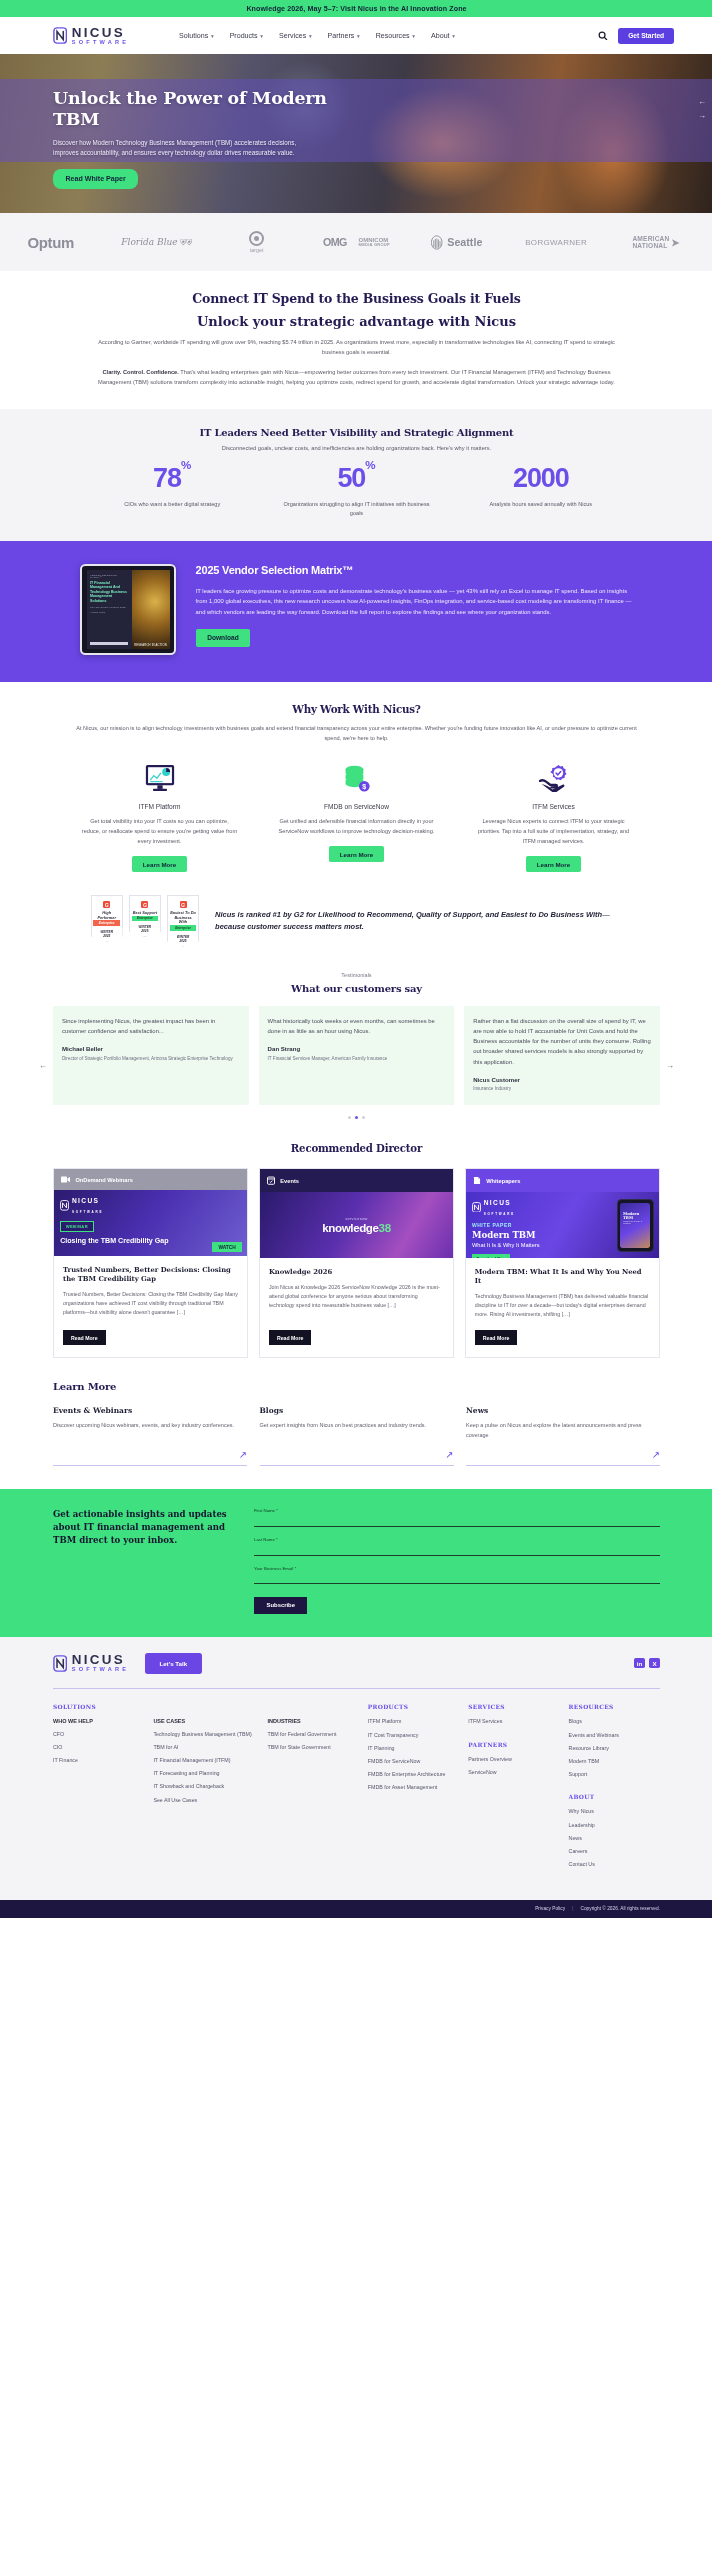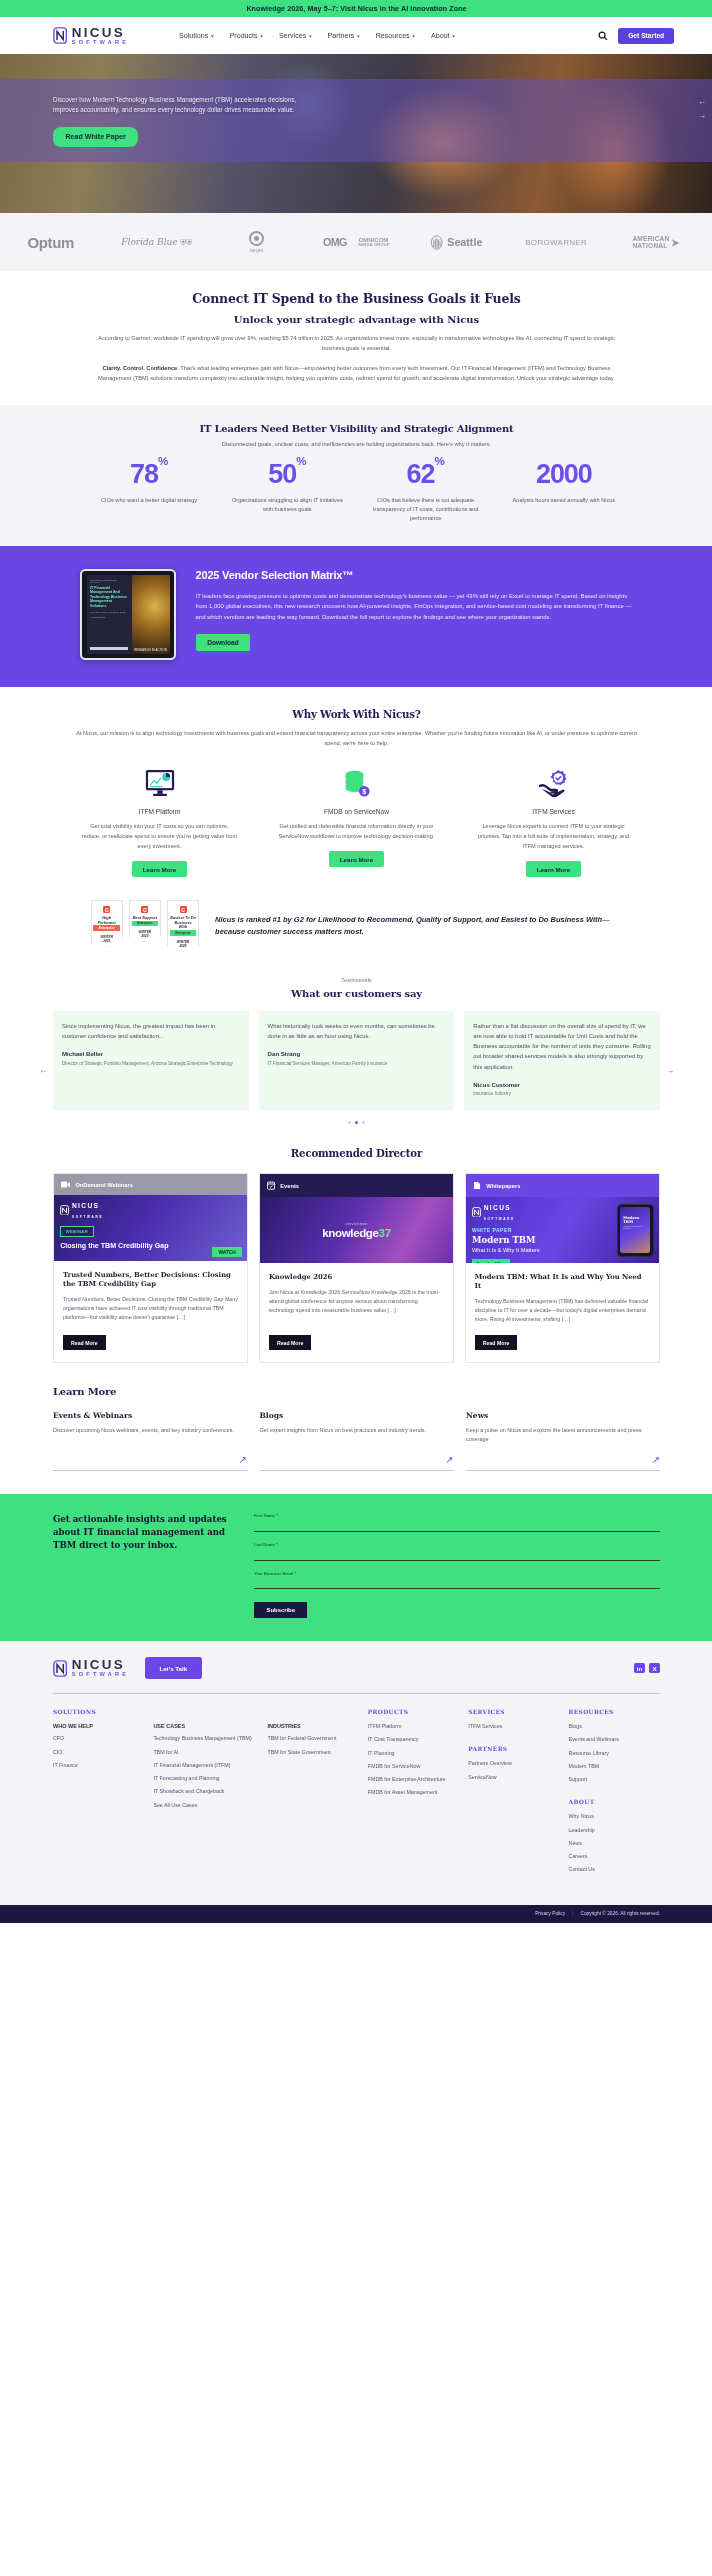--- a/index.html
+++ b/index.html
@@ -126,21 +126,21 @@
 
   
   .sec { padding: 0 88px; }
   .connect { background:#fff; padding-top: 19.6px; padding-bottom: 21.4px; text-align:center;}
   .h2 {
     font-family: "DejaVu Serif", serif; font-weight:700; color:#241c54;
     font-size: 12.5px; letter-spacing:-0.2px;
   }
   .h3sub {
     font-family:"DejaVu Serif",serif; font-weight:700; color:#241c54;
-    font-size: 10px; margin-top: 8px;
+    font-size: 13px; margin-top: 8px;
   }
   .para { font-size: 5.7px; line-height: 1.72; color: #5a5a68; margin-top: 9.8px; }
   .para b { color:#333344; }
 
   
   .stats { background:#f4f4f7; padding: 18px 80px 23px; text-align:center;}
   .stats .h2 { font-size: 10px; }
   .stats-sub { font-size: 5.7px; color:#5a5a68; margin-top: 7.1px;}
   .stat-row { display:flex; margin-top: 14.3px; }
   .stat { flex:1; }
@@ -398,20 +398,21 @@
           </svg>
       </span>
       <button class="btn-started">Get Started</button>
     </div>
   </div>
 
   <div class="hero">
     <div class="hero-photo"></div>
     <div class="hero-tint"></div>
     <div class="hero-inner">
+      <div class="hero-title">Unlock the Power of Modern TBM</div>
       <div class="hero-sub">Discover how Modern Technology Business Management (TBM) accelerates decisions, improves accountability, and ensures every technology dollar drives measurable value.</div>
       <button class="hero-btn">Read White Paper</button>
     </div>
     <div class="hero-arrows">
       <span>←</span>
       <span>→</span>
     </div>
   </div>
 
   <div class="logostrip">
@@ -474,24 +475,20 @@
     <div class="h2">IT Leaders Need Better Visibility and Strategic Alignment</div>
     <div class="stats-sub">Disconnected goals, unclear costs, and inefficiencies are holding organizations back. Here's why it matters.</div>
     <div class="stat-row">
       <div class="stat">
         <div class="stat-num"><span>78</span><sup>%</sup></div>
         <div class="stat-label">CIOs who want a better digital strategy</div>
       </div>
       <div class="stat">
         <div class="stat-num"><span>50</span><sup>%</sup></div>
         <div class="stat-label">Organizations struggling to align IT initiatives with business goals</div>
-      </div>
-      <div class="stat">
-        <div class="stat-num"><span>62</span><sup>%</sup></div>
-        <div class="stat-label">CIOs that believe there is not adequate transparency of IT costs, contributions and performance</div>
       </div>
       <div class="stat">
         <div class="stat-num"><span>2000</span><sup></sup></div>
         <div class="stat-label">Analysts hours saved annually with Nicus</div>
       </div>
     </div>
   </div>
 
 
   <div class="vendor">
@@ -668,21 +665,21 @@
           <span><svg width="8" height="9" viewBox="0 0 10 11">
                 <rect x="0.6" y="1.2" width="8.8" height="9" rx="1.2" fill="none" stroke="#fff" stroke-width="1.2"></rect>
                 <line x1="0.6" y1="3.6" x2="9.4" y2="3.6" stroke="#fff" stroke-width="1.2"></line>
                 <path d="M3.3 6.6l1.3 1.3 2.2-2.5" fill="none" stroke="#fff" stroke-width="1.1"></path>
               </svg></span>
           <span>Events</span>
         </div>
         <div class="r-img b">
           <div class="k26">
             <div class="sn">servicenow</div>
-            <div class="kw">knowledge<em>37</em></div>
+            <div class="kw">knowledge<em>38</em></div>
           </div>
         </div>
         <div class="r-body">
           <div class="r-title">Knowledge 2026</div>
           <div class="r-desc">Join Nicus at Knowledge 2026 ServiceNow Knowledge 2026 is the must-attend global conference for anyone serious about transforming technology spend into measurable business value […]</div>
           <button class="r-btn">Read More</button>
         </div>
       </div>
 
       <div class="r-card">

